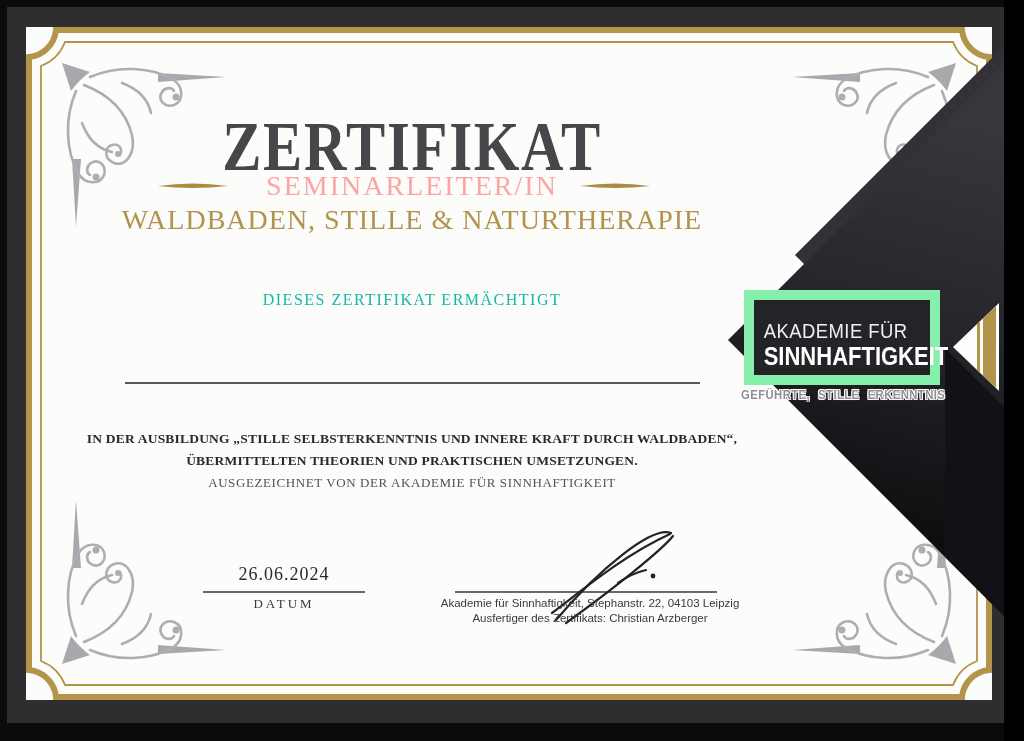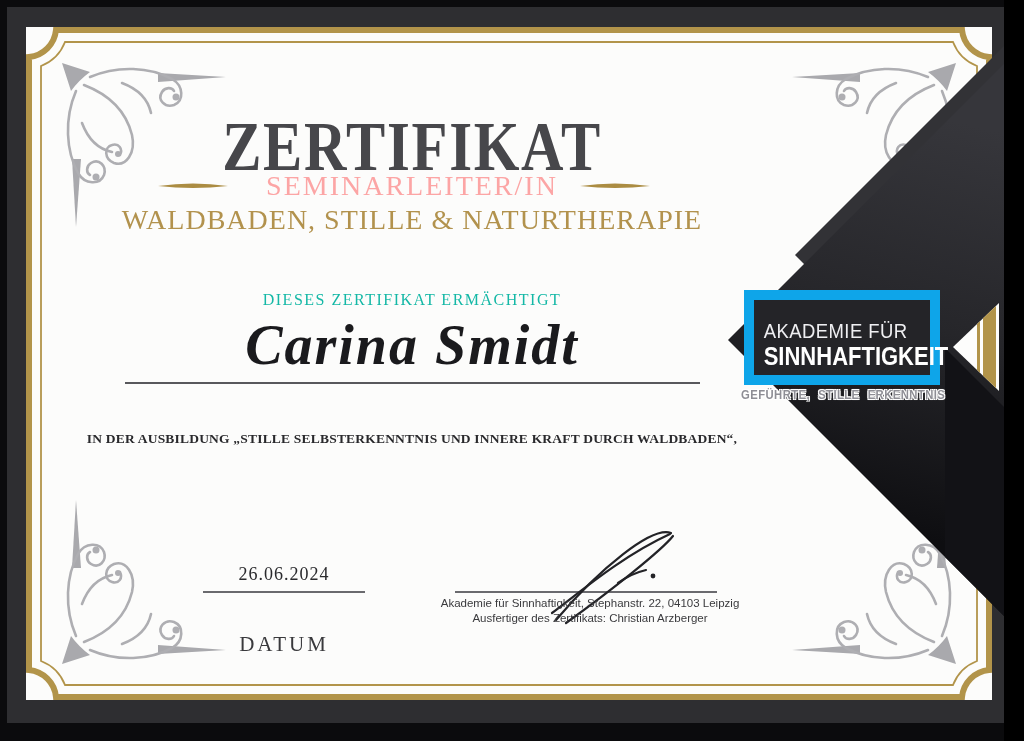--- a/index.html
+++ b/index.html
@@ -16,28 +16,28 @@
   .category{top:204px;font-size:28px;line-height:32px;color:#b2924d;letter-spacing:1px;}
   .grant{top:291px;font-size:16px;line-height:18px;color:#14b8a6;letter-spacing:1.5px;}
   .name{top:314px;font-size:56px;line-height:62px;font-style:italic;font-weight:bold;
         color:#1a1a1d;letter-spacing:2px;}
   .body-par{top:428px;font-size:13.5px;line-height:22px;font-weight:bold;color:#29292c;
             letter-spacing:.2px;}
   .body-par .light{font-weight:normal;font-size:13px;color:#515156;letter-spacing:.6px;}
 
   .date-val{position:absolute;left:203px;top:564px;width:162px;text-align:center;
             font-size:18px;color:#2a2a2d;letter-spacing:1px;}
-  .sig-label,.date-label{position:absolute;font-size:21px;letter-spacing:3px;color:#39393c;top:632px;}
+  .sig-label,.date-label{position:absolute;font-size:13px;letter-spacing:3px;color:#39393c;top:596px;}
   .date-label{left:203px;width:162px;text-align:center;}
   .sig-label{left:455px;width:262px;text-align:center;}
   .footer{position:absolute;left:425px;top:596px;width:330px;text-align:center;
           font-family:"Liberation Sans", sans-serif;font-size:11.5px;line-height:15px;color:#3a3a3d;}
 
   .badge-box{position:absolute;left:744px;top:290px;width:196px;height:95px;box-sizing:border-box;
-             border:10px solid #0ea5e9;background:#242428;}
+             border:10px solid #86efac;background:#242428;}
   .badge-inner{padding:20px 0 0 11px;transform:scaleX(.88);transform-origin:left top;
                font-family:"Liberation Sans", sans-serif;white-space:nowrap;}
   .badge-l1{font-size:21px;line-height:21px;color:#efeff2;letter-spacing:.5px;}
   .badge-l2{font-size:25px;line-height:26px;font-weight:bold;color:#ffffff;margin-top:2px;}
   .tagline{position:absolute;left:741px;top:388px;width:230px;white-space:nowrap;
            transform:scaleX(.9);transform-origin:left top;
            font-family:"Liberation Sans", sans-serif;font-size:12.5px;font-weight:bold;
            letter-spacing:.5px;word-spacing:5px;color:#8e8e95;
            text-shadow:1px 1px 0 #fff,-1px -1px 0 #fff,1px -1px 0 #fff,-1px 1px 0 #fff,0 0 2px #fff;}
 </style>
@@ -113,24 +113,25 @@
           <rect x="983" y="300" width="13" height="95" fill="#b2944a"></rect>
         </g>
       </g>
     </g>
   </svg>
 
   <div class="txt title">ZERTIFIKAT</div>
   <div class="txt subtitle">SEMINARLEITER/IN</div>
   <div class="txt category">WALDBADEN, STILLE &amp; NATURTHERAPIE</div>
   <div class="txt grant">DIESES ZERTIFIKAT ERMÄCHTIGT</div>
-  <div class="txt name">Carina Smidt</div>
 
   <div class="txt body-par">
     <div>IN DER AUSBILDUNG „STILLE SELBSTERKENNTNIS UND INNERE KRAFT DURCH WALDBADEN“,</div>
+    <div>ÜBERMITTELTEN THEORIEN UND PRAKTISCHEN UMSETZUNGEN.</div>
+    <div class="light">AUSGEZEICHNET VON DER AKADEMIE FÜR SINNHAFTIGKEIT</div>
   </div>
 
   <div class="date-val">26.06.2024</div>
   <div class="date-label">DATUM</div>
 
   <div class="footer">
     <div>Akademie für Sinnhaftigkeit, Stephanstr. 22, 04103 Leipzig</div>
     <div>Ausfertiger des Zertifikats: Christian Arzberger</div>
   </div>
 

